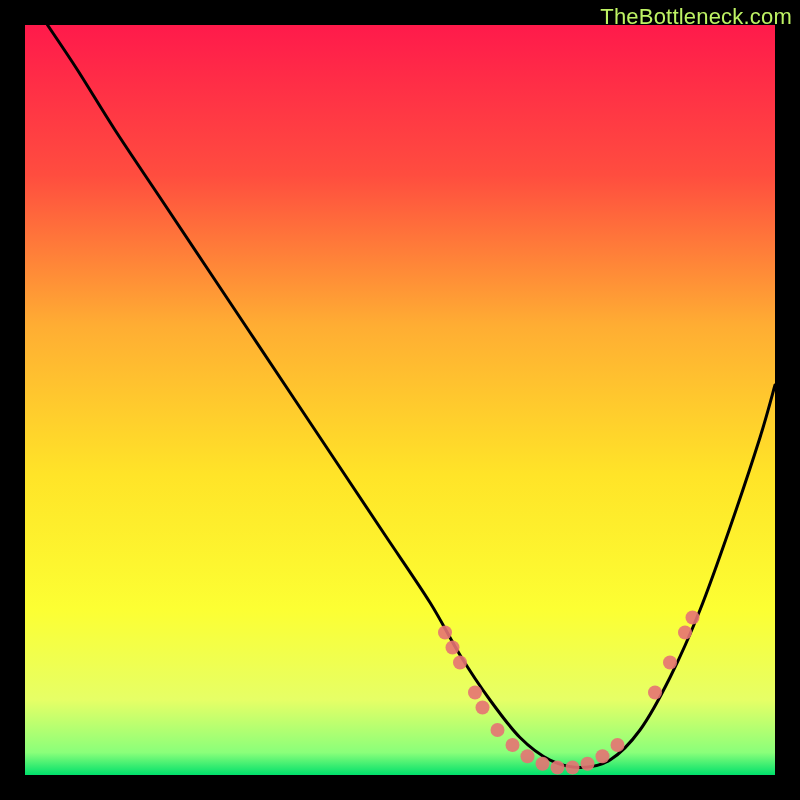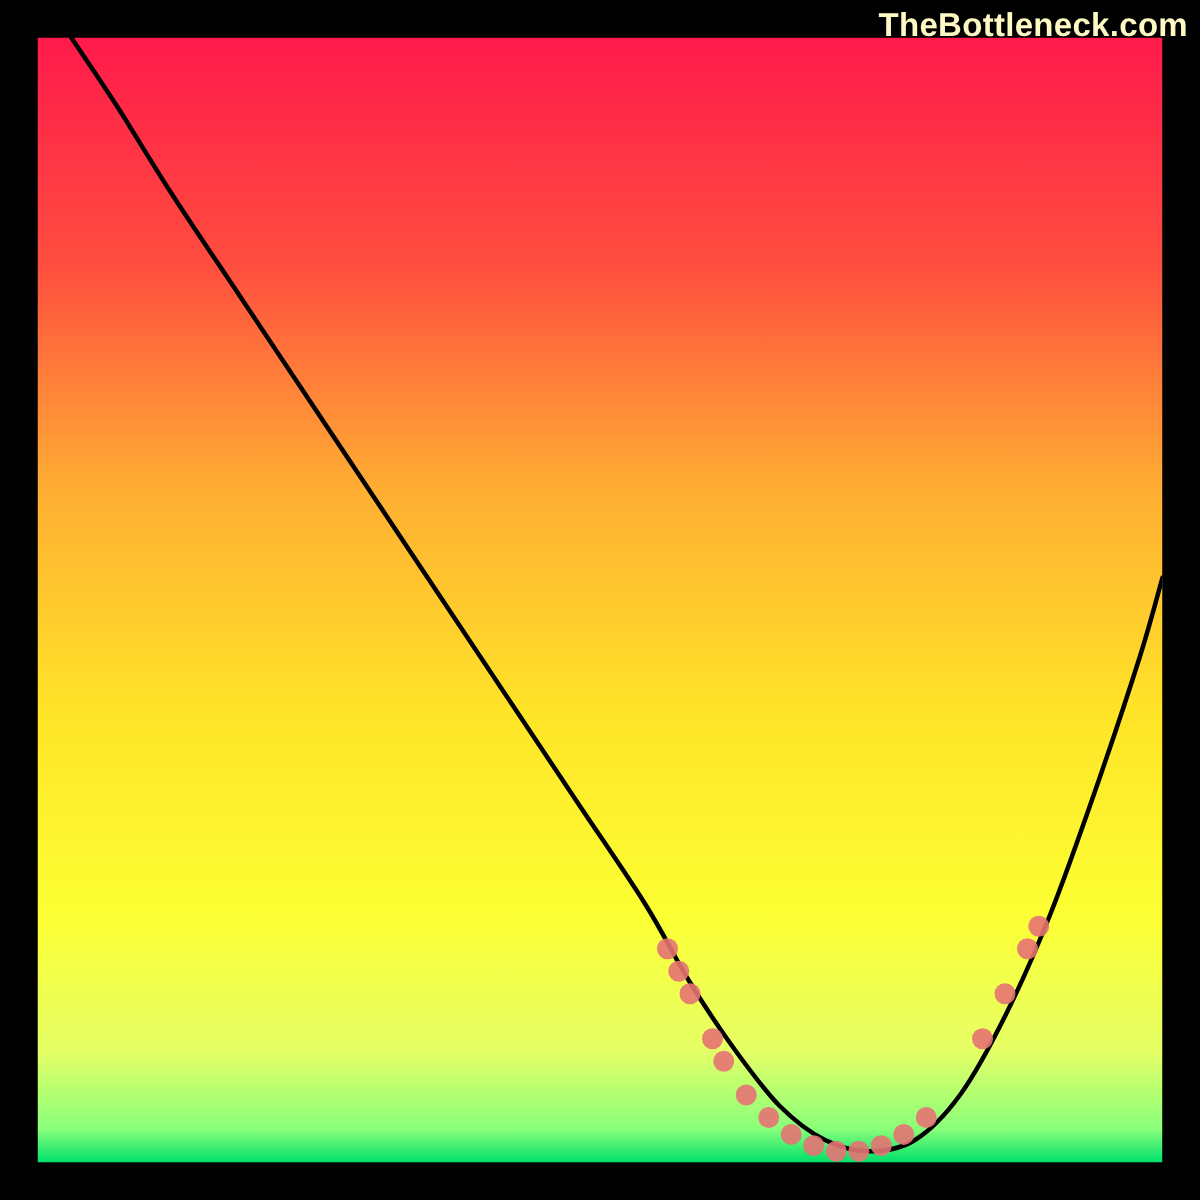--- a/index.html
+++ b/index.html
@@ -23,23 +23,23 @@
     position: absolute;
     left: 0;
     top: 0;
     width: 750px;
     height: 750px;
   }
   .watermark {
     position: absolute;
     top: 4px;
     right: 8px;
-    color: #fef9c3;
+    color: #bef264;
     font-size: 22px;
-    font-weight: 700;
+    font-weight: 400;
     letter-spacing: 0.2px;
     z-index: 20;
     user-select: none;
   }
 </style>
 </head>
 <body>
 
 <div class="watermark">TheBottleneck.com</div>
 

